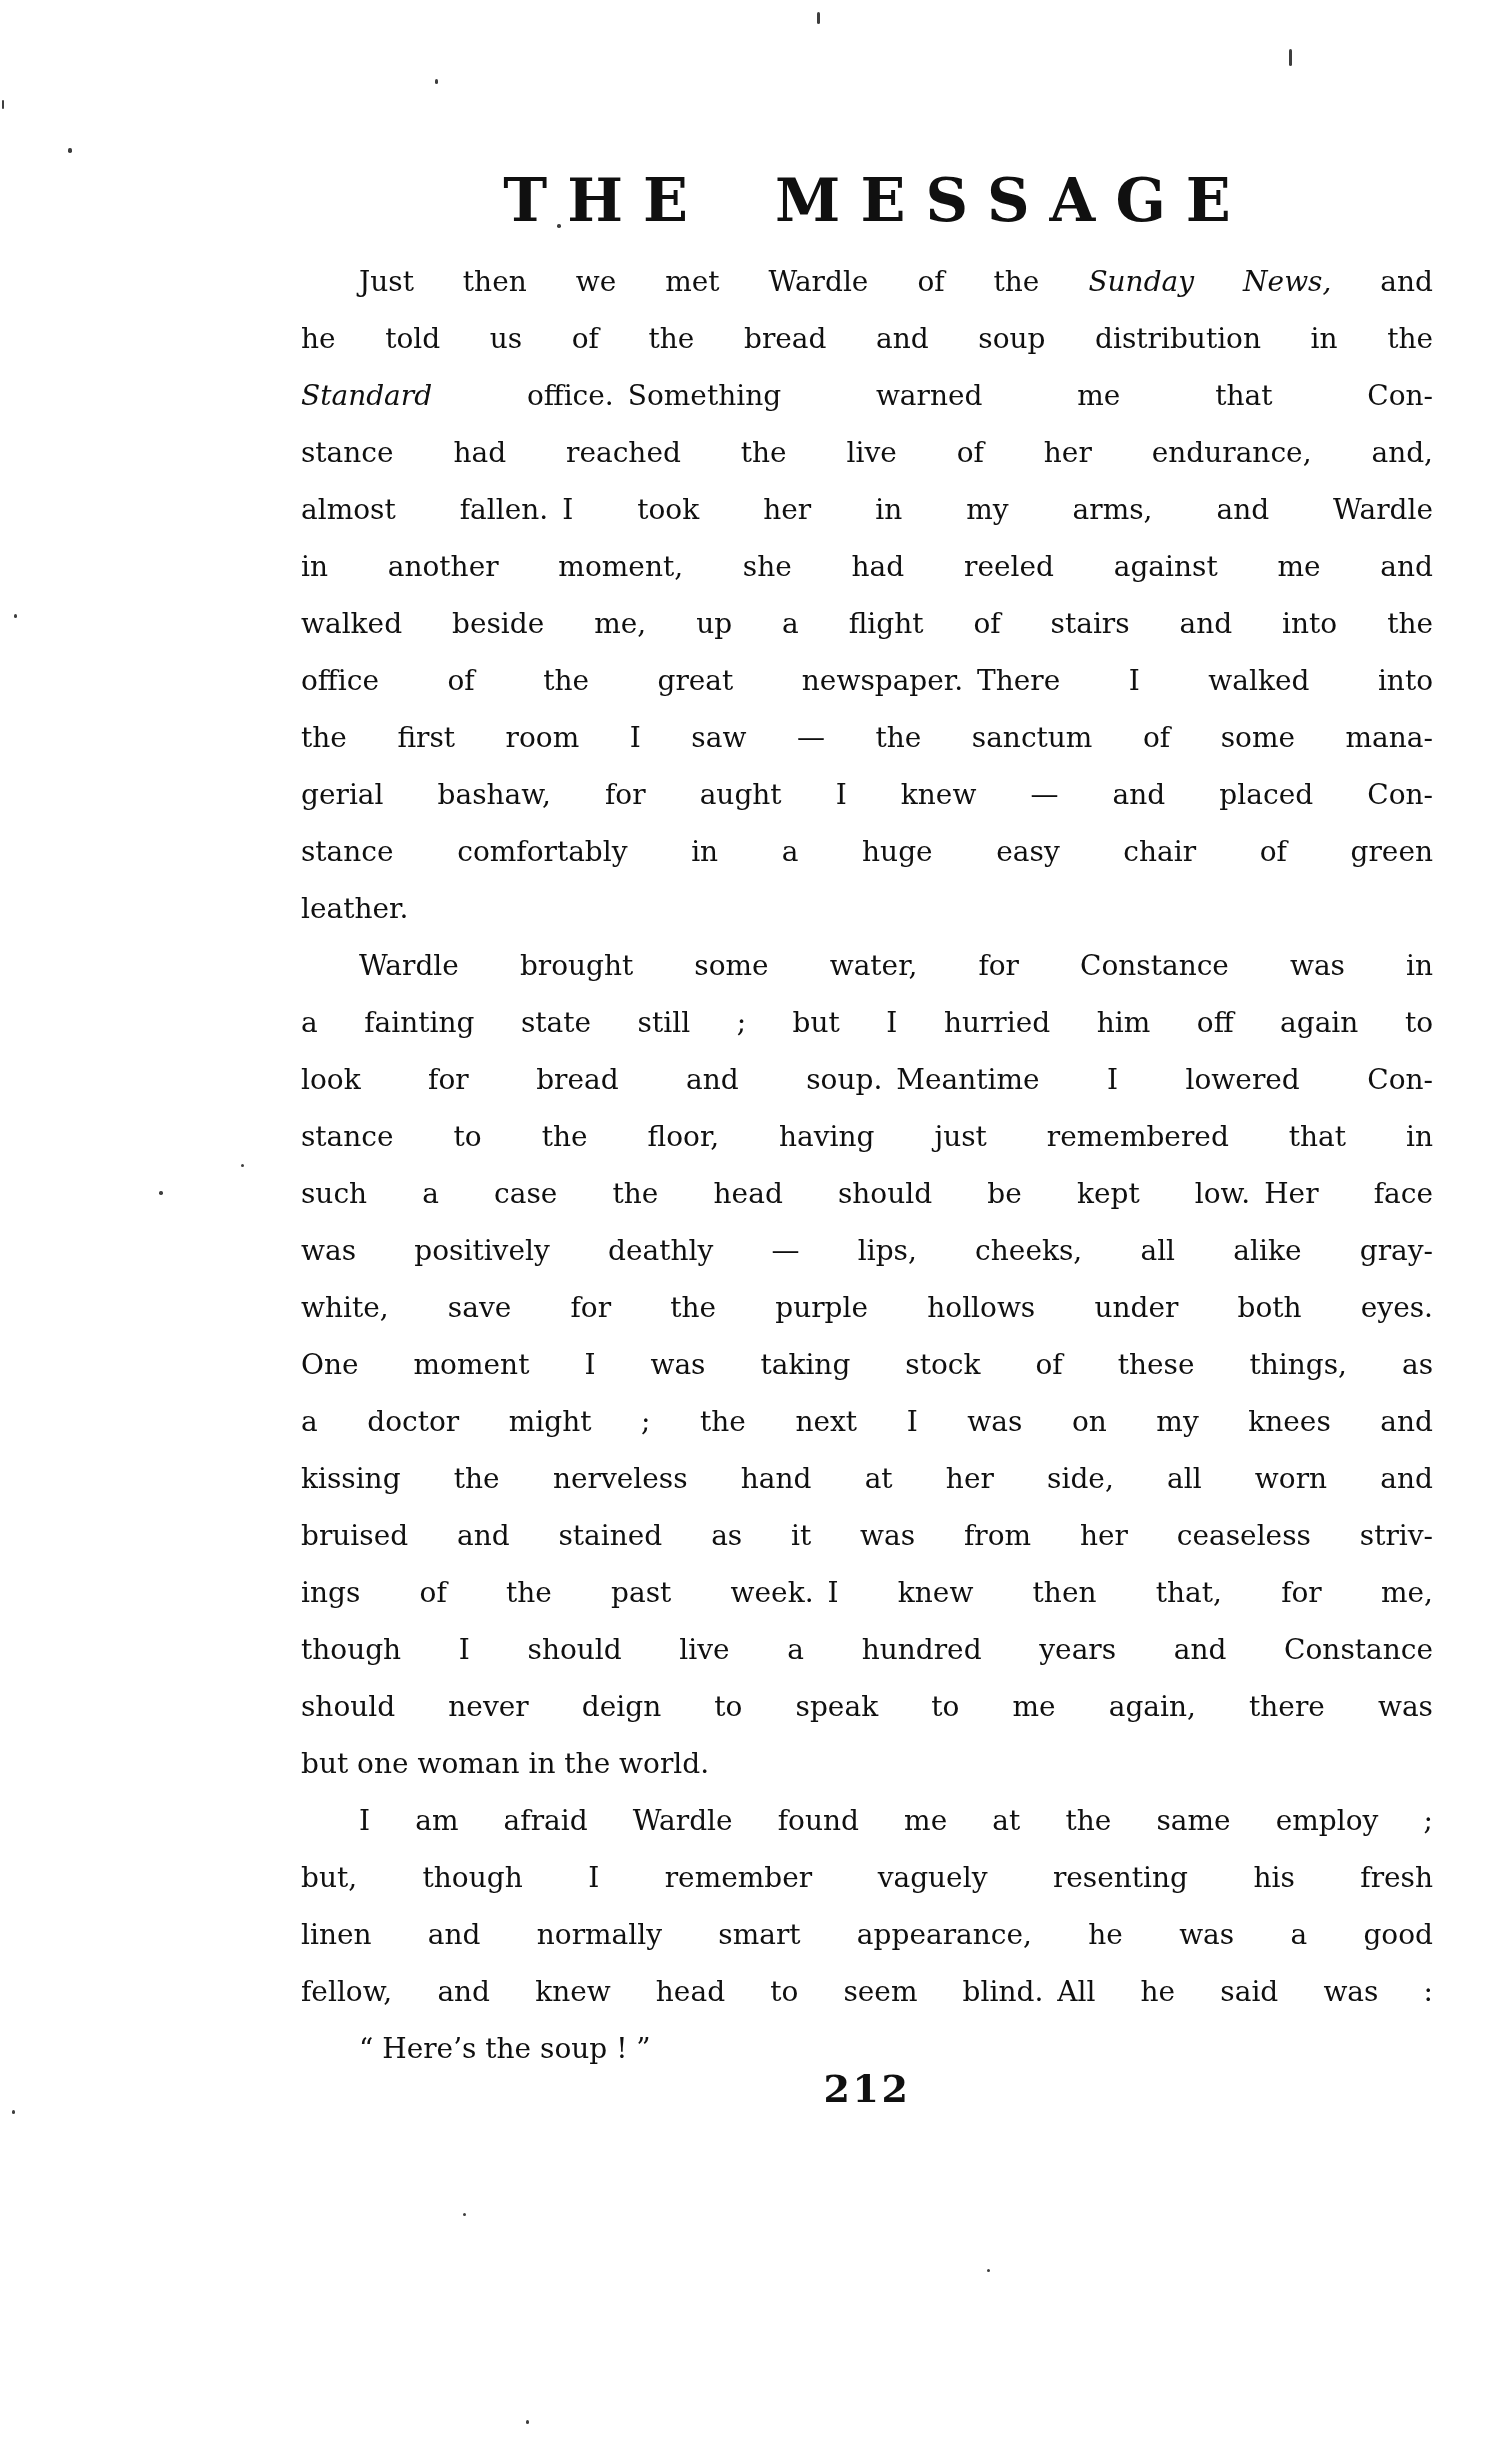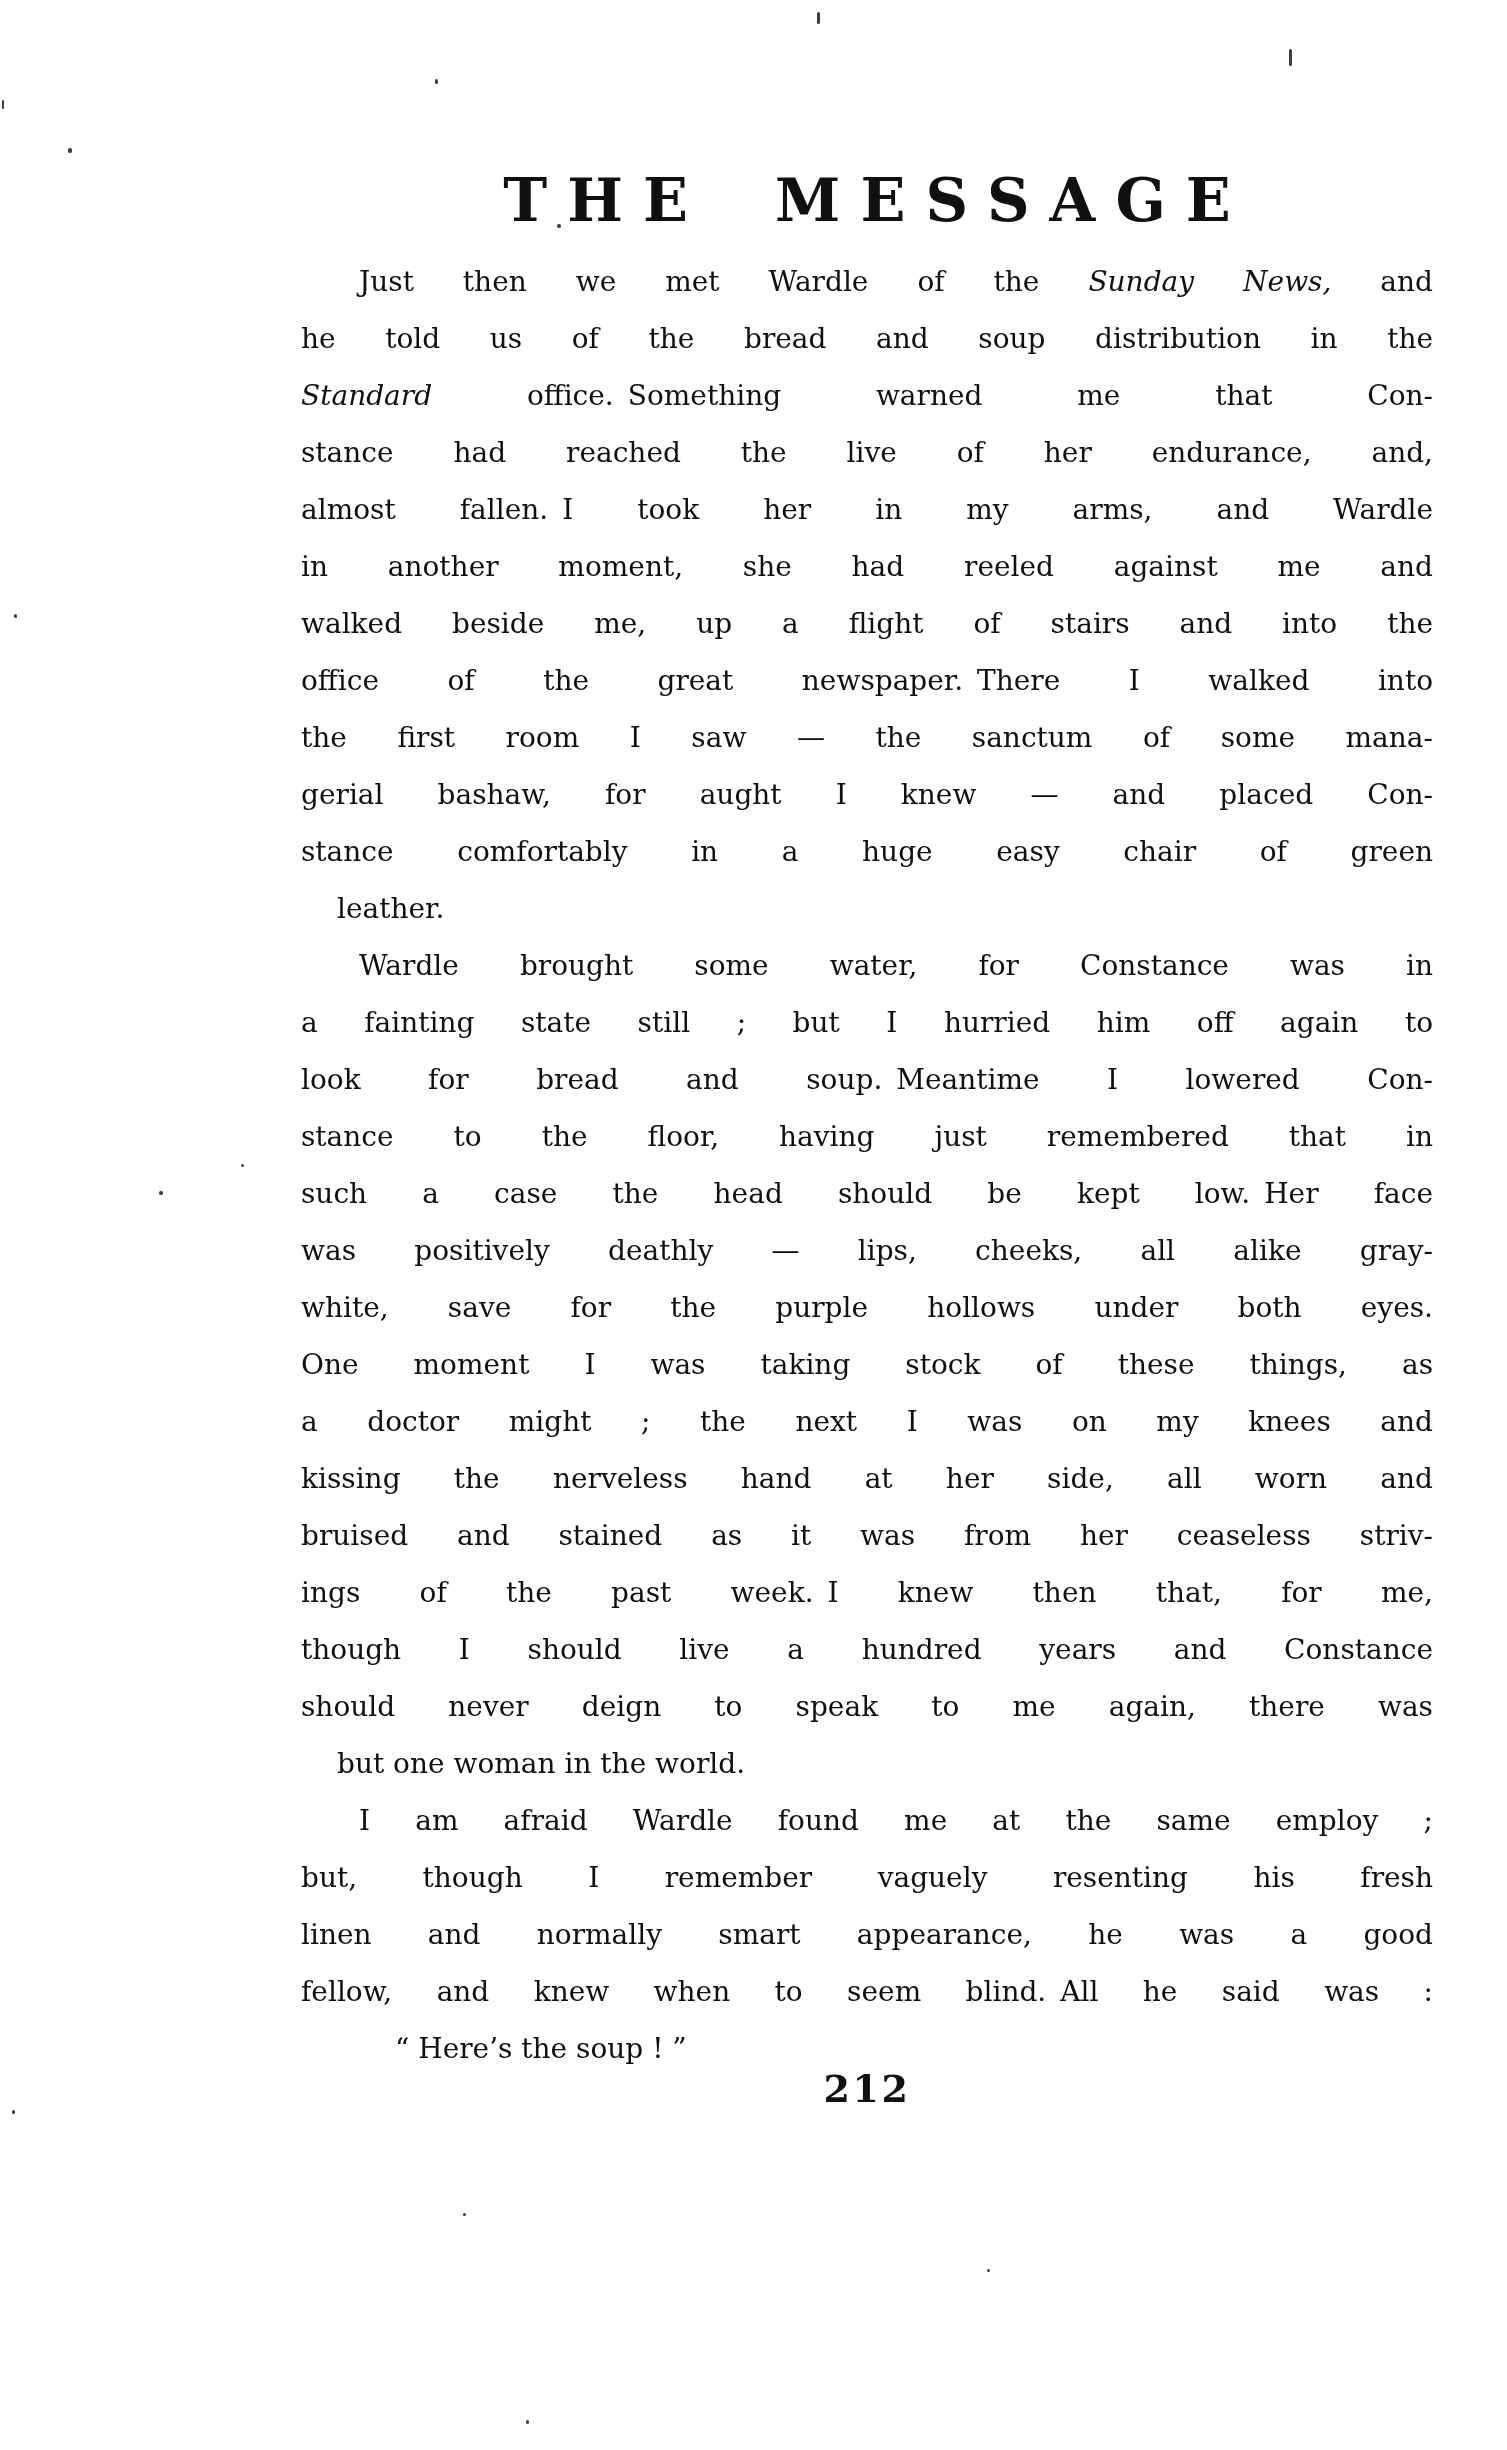--- a/index.html
+++ b/index.html
@@ -33,21 +33,21 @@
   }
   .line {
     height: 57px;
     line-height: 57px;
     font-size: 28px;
     text-align: justify;
     text-align-last: justify;
     text-justify: inter-word;
   }
   .line.indent { padding-left: 58px; }
-  .line.end { text-align: left; text-align-last: left; margin-left: 36px; }
+  .line.end { text-align: left; text-align-last: left; }
   .em { font-style: italic; }
   .page-number {
     position: absolute;
     left: 301px;
     top: 2066px;
     width: 1132px;
     text-align: center;
     font-size: 38px;
     font-weight: 700;
     letter-spacing: 2.5px;
@@ -89,21 +89,21 @@
       <div class="line"><span>a doctor might ; the next I was on my knees and</span></div>
       <div class="line"><span>kissing the nerveless hand at her side, all worn and</span></div>
       <div class="line"><span>bruised and stained as it was from her ceaseless striv-</span></div>
       <div class="line"><span>ings of the past week. I knew then that, for me,</span></div>
       <div class="line"><span>though I should live a hundred years and Constance</span></div>
       <div class="line"><span>should never deign to speak to me again, there was</span></div>
       <div class="line end"><span>but one woman in the world.</span></div>
       <div class="line indent"><span>I am afraid Wardle found me at the same employ ;</span></div>
       <div class="line"><span>but, though I remember vaguely resenting his fresh</span></div>
       <div class="line"><span>linen and normally smart appearance, he was a good</span></div>
-      <div class="line"><span>fellow, and knew when to seem blind. All he said was :</span></div>
+      <div class="line"><span>fellow, and knew head to seem blind. All he said was :</span></div>
       <div class="line indent end"><span>“ Here’s the soup ! ”</span></div>
     </div>
 
   <div class="page-number">212</div>
 <div class="speck" style="left: 817px; top: 12px; width: 3.4px; height: 12px;"></div>
     <div class="speck" style="left: 1289px; top: 49px; width: 2.5px; height: 17px;"></div>
     <div class="speck" style="left: 1.7px; top: 100px; width: 2.5px; height: 8.5px;"></div>
     <div class="speck" style="left: 435px; top: 79px; width: 3.4px; height: 5.1px;"></div>
     <div class="speck" style="left: 68px; top: 148px; width: 4.2px; height: 5.1px;"></div>
     <div class="speck" style="left: 557px; top: 224px; width: 4.2px; height: 4.2px;"></div>

